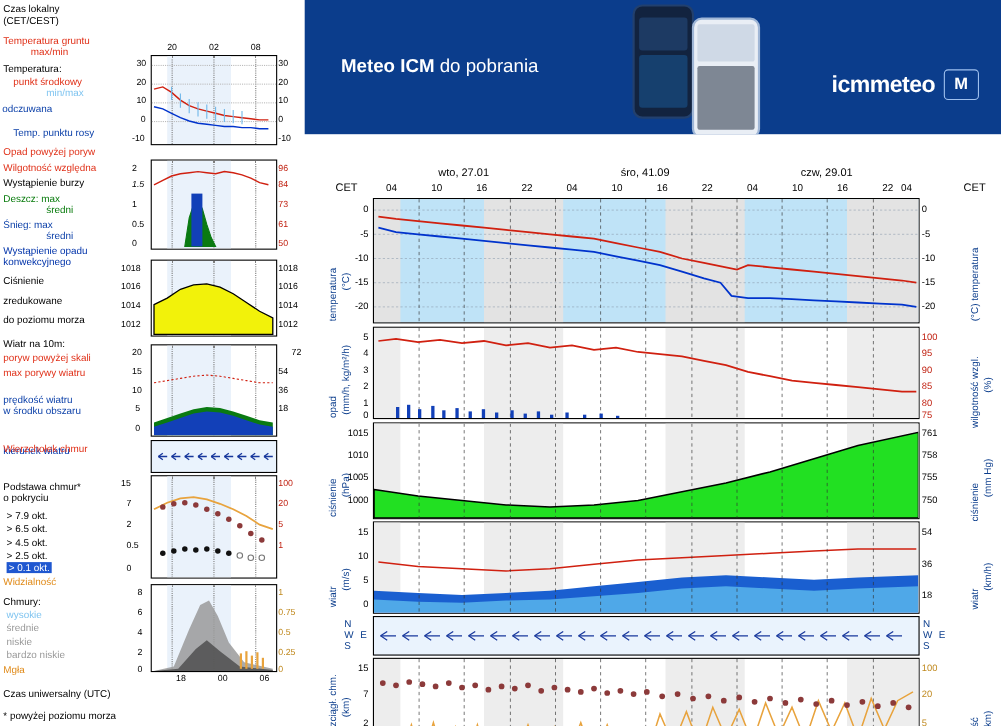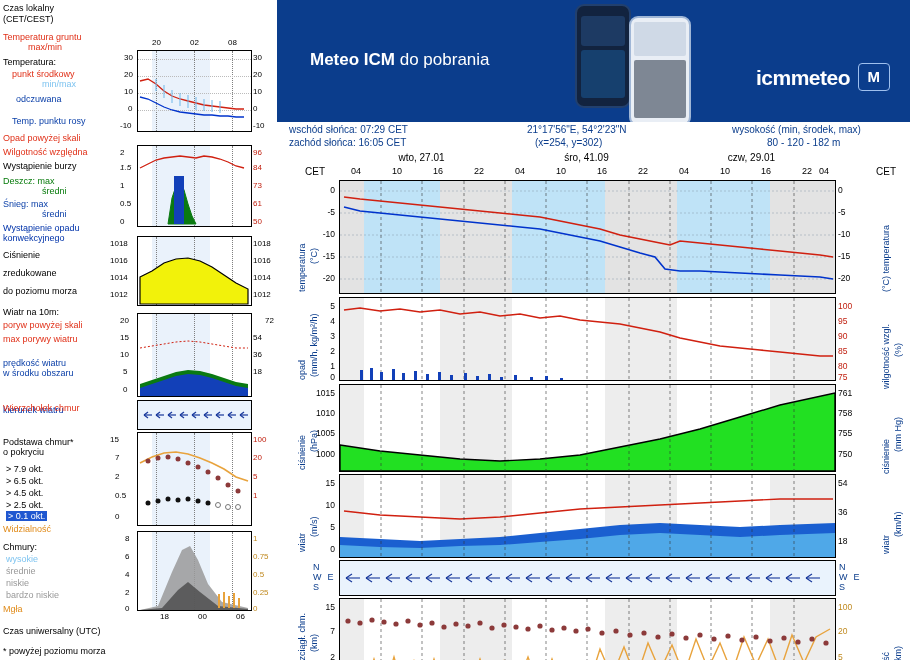--- a/index.html
+++ b/index.html
@@ -63,24 +63,24 @@
   <div class="legend">
     <div class="l black" style="left:3px;top:3px;">Czas lokalny</div>
     <div class="l black" style="left:3px;top:14px;">(CET/CEST)</div>
 
     <div class="l red" style="left:3px;top:32px;">Temperatura gruntu</div>
     <div class="l red" style="left:28px;top:42px;">max/min</div>
 
     <div class="l black" style="left:3px;top:57px;">Temperatura:</div>
     <div class="l red" style="left:12px;top:69px;">punkt środkowy</div>
     <div class="l ltblue" style="left:42px;top:79px;">min/max</div>
-    <div class="l blue" style="left:16px;top:94px;">odczuwana</div>
+    <div class="l blue" style="left:2px;top:94px;">odczuwana</div>
     <div class="l blue" style="left:12px;top:116px;">Temp. punktu rosy</div>
 
-    <div class="l red" style="left:3px;top:133px;">Opad powyżej skali</div>
+    <div class="l red" style="left:3px;top:133px;">Opad powyżej poryw</div>
     <div class="l red" style="left:3px;top:147px;">Wilgotność względna</div>
     <div class="l black" style="left:3px;top:161px;">Wystąpienie burzy</div>
     <div class="l green" style="left:3px;top:176px;">Deszcz:  max</div>
     <div class="l green" style="left:42px;top:186px;">średni</div>
     <div class="l blue" style="left:3px;top:199px;">Śnieg:  max</div>
     <div class="l blue" style="left:42px;top:209px;">średni</div>
     <div class="l dblue" style="left:3px;top:223px;">Wystąpienie opadu</div>
     <div class="l dblue" style="left:3px;top:233px;">konwekcyjnego</div>
 
     <div class="l black" style="left:3px;top:250px;">Ciśnienie</div>
@@ -369,28 +369,20 @@
     <div class="phone" style="left:352px;top:16px;width:58px;height:106px;background:#e9eef5;border-color:#9fb6d6;">
       <div style="position:absolute;left:3px;top:4px;right:3px;height:34px;background:#cfd9e6;border-radius:2px;"></div>
       <div style="position:absolute;left:3px;top:42px;right:3px;height:58px;background:#7e8794;border-radius:2px;"></div>
     </div>
 
     <div class="logo" style="right:60px;top:66px;">icmmeteo</div>
     <div class="logobox"></div>
     <div style="position:absolute;right:30px;top:68px;color:#fff;font-size:15px;font-weight:bold;">M</div>
   </div>
 
-  <div class="info">
-    <span style="left:12px;top:0;">wschód słońca: 07:29 CET</span>
-    <span style="left:12px;top:13px;">zachód słońca: 16:05 CET</span>
-    <span style="left:250px;top:0;">21°17'56"E, 54°2'23"N</span>
-    <span style="left:258px;top:13px;">(x=254, y=302)</span>
-    <span style="left:455px;top:0;">wysokość (min, środek, max)</span>
-    <span style="left:490px;top:13px;">80 - 120 - 182 m</span>
-  </div>
 
   <div class="main">
 
     <div class="dayhdr" style="left:62px;width:165px;">wto, 27.01</div>
     <div class="dayhdr" style="left:227px;width:165px;">śro, 41.09</div>
     <div class="dayhdr" style="left:392px;width:165px;">czw, 29.01</div>
 
     <div class="cetL">CET</div>
     <div class="cetR">CET</div>
     <div class="hrow" style="left:62px;width:495px;">

